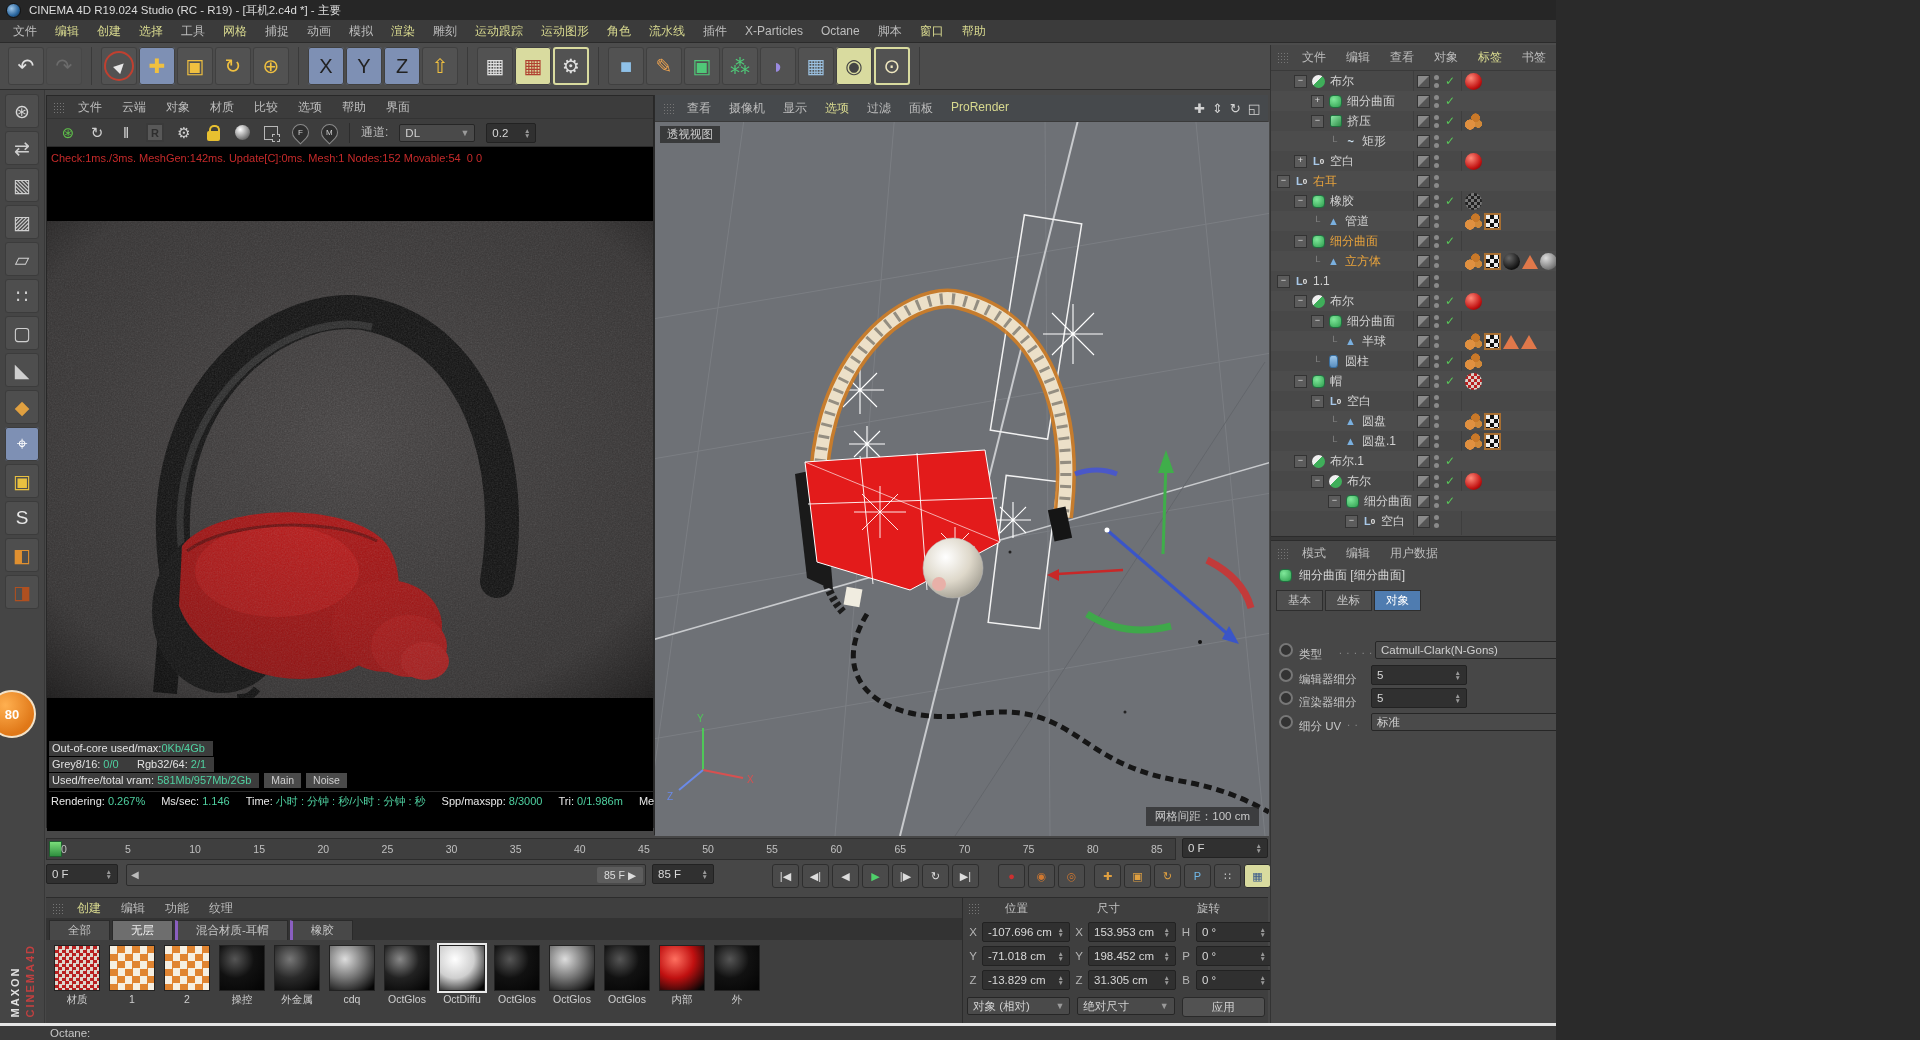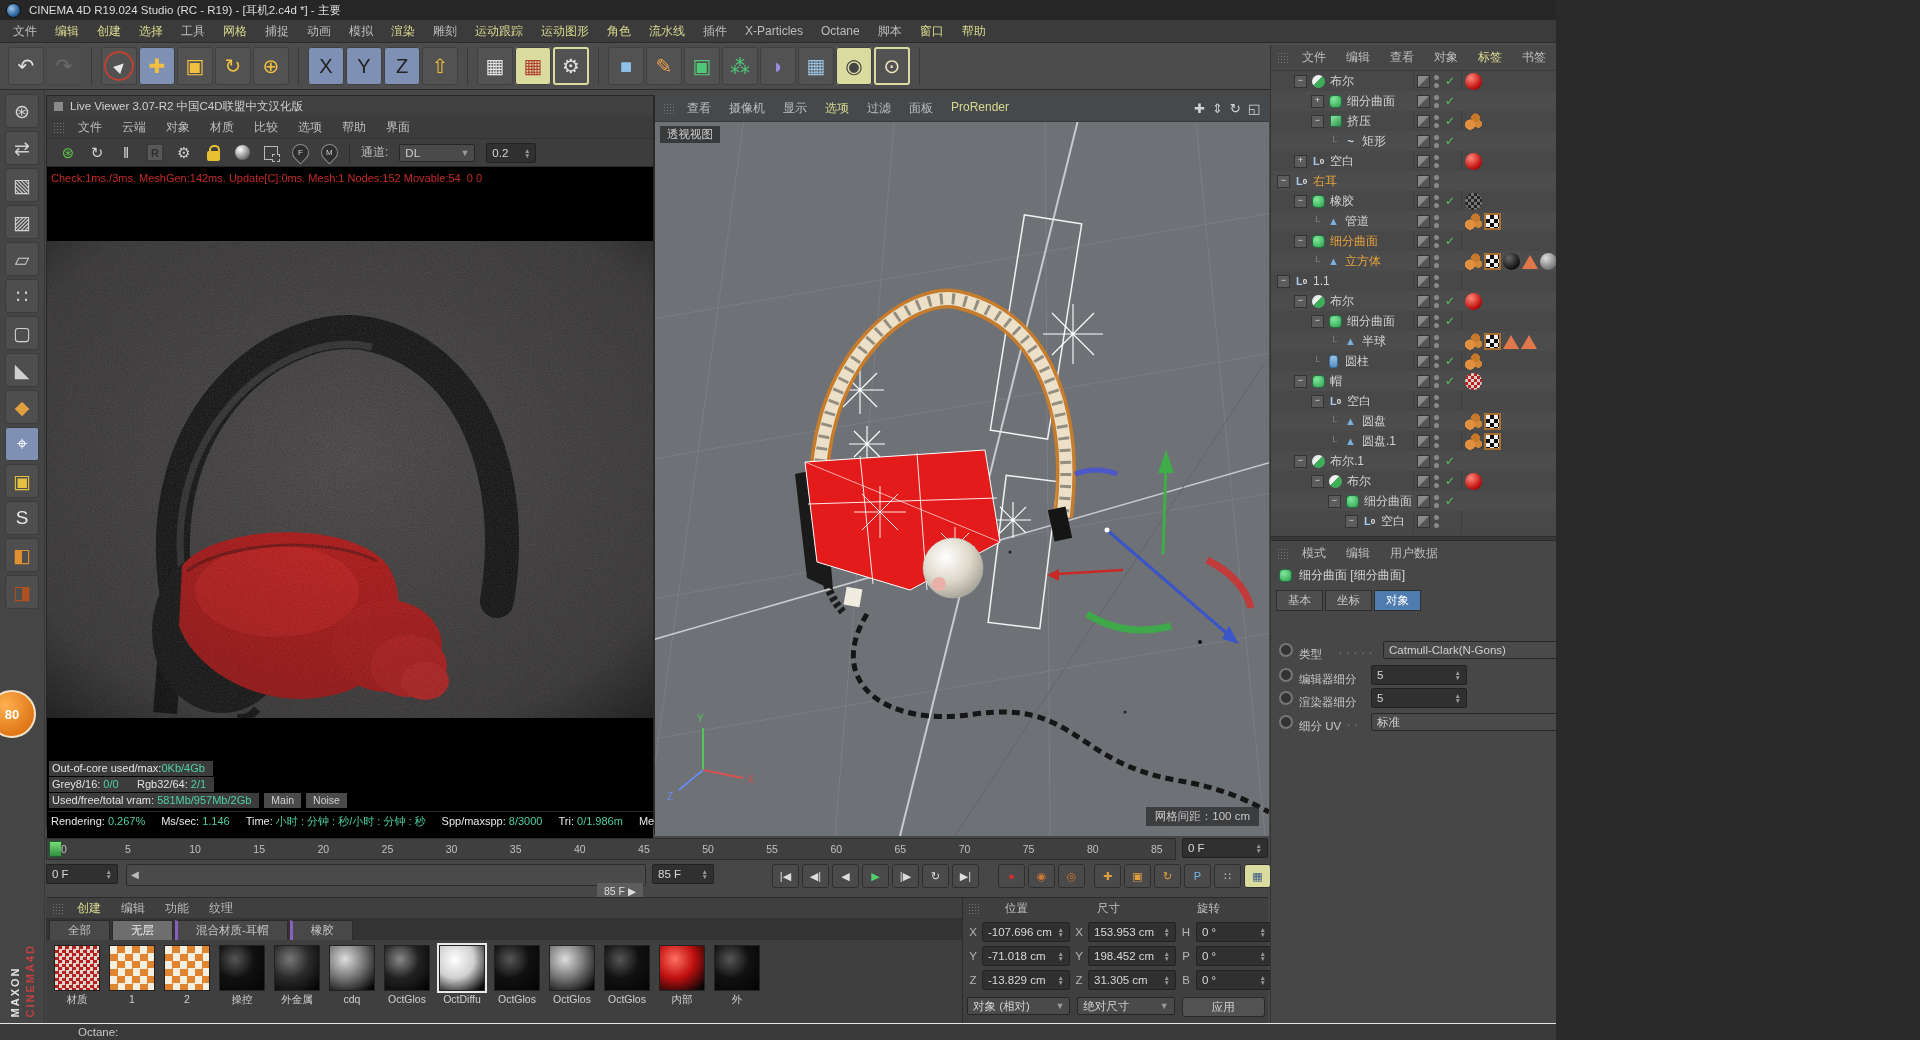--- a/index.html
+++ b/index.html
@@ -76,21 +76,21 @@
   
   #ruler{position:absolute;left:46px;top:838px;width:1130px;height:22px;background:#3f3f3f;border:1px solid #2d2d2d;box-sizing:border-box;}
   .tick{position:absolute;top:4px;font-size:10.5px;color:#c0c0c0;}
   .marker{position:absolute;left:2px;top:2px;width:13px;height:16px;background:linear-gradient(#7ade7a,#2f8f3f);border:1px solid #1f5f2f;box-sizing:border-box;}
   #ruler-frame{position:absolute;left:1182px;top:838px;width:86px;height:22px;}
   #trow{position:absolute;left:46px;top:862px;width:1222px;height:28px;}
   .field{background:#303030;border:1px solid #222;border-radius:2px;display:flex;align-items:center;justify-content:space-between;padding:0 5px;height:20px;font-size:11.5px;color:#d8d8d8;box-sizing:border-box;}
   .stepper{display:flex;flex-direction:column;font-size:6.5px;color:#999;line-height:5px;margin-left:4px;}
   .slider{position:absolute;left:80px;top:2px;width:520px;height:22px;background:#4a4a4a;border:1px solid #2c2c2c;border-radius:2px;box-sizing:border-box;}
   .slider .lh{position:absolute;left:4px;top:4px;color:#bbb;font-size:10px;}
-  .slider .rh{position:absolute;right:2px;top:18px;background:#5d5d5d;padding:0 7px;font-size:10.5px;border-radius:2px;height:16px;line-height:16px;color:#ddd;}
+  .slider .rh{position:absolute;right:2px;top:2px;background:#5d5d5d;padding:0 7px;font-size:10.5px;border-radius:2px;height:16px;line-height:16px;color:#ddd;}
   .t-btn{width:27px;height:24px;background:#4a4a4a;border:1px solid #2e2e2e;border-radius:3px;display:flex;align-items:center;justify-content:center;font-size:11px;color:#ddd;box-sizing:border-box;}
   .t-btn.sel-pale{background:#d9db9f;color:#333;}
   .tgroup{position:absolute;top:2px;display:flex;gap:3px;}
   
   #materials{position:absolute;left:46px;top:897px;width:916px;height:126px;background:#3f3f3f;border-top:1px solid #2c2c2c;box-sizing:border-box;}
   .mat-tabs{height:22px;background:#333;display:flex;align-items:flex-end;padding-left:3px;gap:2px;}
   .mat-tab{padding:2px 18px;background:#484848;font-size:11.5px;color:#c4c4c4;border:1px solid #2a2a2a;border-bottom:none;}
   .mat-tab.selected{background:#6e6e6e;color:#eeeeee;}
   .mat-tab.accent{border-left:3px solid #8a5fc0;}
   #mat-items{display:flex;gap:5px;padding:5px 0 0 6px;}
@@ -161,21 +161,21 @@
   #attr-tabs{position:absolute;left:5px;top:545px;display:flex;gap:2px;}
   .atab{padding:2px 11px;background:#4e4e4e;border:1px solid #2e2e2e;font-size:11.5px;color:#c8c8c8;}
   .atab.selected{background:#4f7cb0;color:#fff;}
   #attr-sec{position:absolute;left:0;top:571px;width:626px;padding:2px 0 2px 8px;font-weight:bold;color:#d8d8d8;border-bottom:1px solid #363636;box-sizing:border-box;}
   .attr-row{position:absolute;left:8px;height:20px;display:flex;align-items:center;gap:6px;font-size:11.5px;}
   .radio{width:10px;height:10px;border-radius:50%;border:2px solid #777;background:#333;flex:none;}
   .alabel{color:#c8c8c8;white-space:nowrap;margin-top:9px;}
   .adots{color:#8f8f8f;font-size:10px;letter-spacing:1px;}
   
   #strip{position:absolute;left:1896px;top:45px;width:24px;height:978px;background:#3b3b3b;border-left:1px solid #2e2e2e;display:flex;flex-direction:column;align-items:center;padding-top:6px;gap:8px;box-sizing:border-box;color:#8f8f8f;font-size:11px;}
-  #statusbar{position:absolute;left:0;top:1023px;width:1920px;height:17px;background:#3a3a3a;border-top:1px solid #e5e5e5;display:flex;align-items:center;padding-left:78px;box-sizing:border-box;font-size:11.5px;color:#c6c6c6;}
+  #statusbar{position:absolute;left:0;top:1023px;width:1920px;height:17px;background:#3a3a3a;border-top:3px solid #e5e5e5;display:flex;align-items:center;padding-left:50px;box-sizing:border-box;font-size:11.5px;color:#c6c6c6;}
 </style>
 </head>
 <body>
 
 <div id="app">
 
   <div id="titlebar">
     <span class="c4d-logo"></span>
     <span>CINEMA 4D R19.024 Studio (RC - R19) - [耳机2.c4d *] - 主要</span>
     <div id="win-controls">
@@ -274,24 +274,20 @@
         <div class="dock-btn" style="color: rgb(176, 80, 32);">◨</div>
       </div>
     <div class="balloon">80</div>
     <div class="brand">
       <span class="vtext m">MAXON</span>
       <span class="vtext c">CINEMA4D</span>
     </div>
   </div>
 
   <div id="live-viewer">
-    <div class="lv-title">
-      <span class="sq"></span>
-      <span>Live Viewer 3.07-R2 中国C4D联盟中文汉化版</span>
-    </div>
     <div class="panel-menu" id="lv-menu">
       <span class="grip"></span>
     <span class="menu-item">文件</span>
         <span class="menu-item">云端</span>
         <span class="menu-item">对象</span>
         <span class="menu-item">材质</span>
         <span class="menu-item">比较</span>
         <span class="menu-item">选项</span>
         <span class="menu-item">帮助</span>
         <span class="menu-item">界面</span>
@@ -1179,21 +1175,21 @@
     <div id="attr-tabs">
         <div class="atab">基本</div>
         <div class="atab">坐标</div>
         <div class="atab selected">对象</div>
       </div>
     <div id="attr-rows"></div>
   <div class="attr-row" style="top: 595px;">
         <span class="radio"></span>
         <span class="alabel" style="width: 34px;">类型</span>
         <span class="adots">. . . . .</span>
-        <div class="mini-select" style="width: 206px; margin: 12px; position: absolute; left: 92px;">
+        <div class="mini-select" style="width: 206px; margin: 4px; position: absolute; left: 92px;">
           <span>Catmull-Clark(N-Gons)</span>
           <span class="caret">▼</span>
         </div>
       </div>
       <div class="attr-row" style="top: 620px;">
         <span class="radio"></span>
         <span class="alabel" style="width: auto;">编辑器细分</span>
         <div class="field" style="width: 96px; position: absolute; left: 92px;">
           <span>5</span>
           <span class="stepper">

